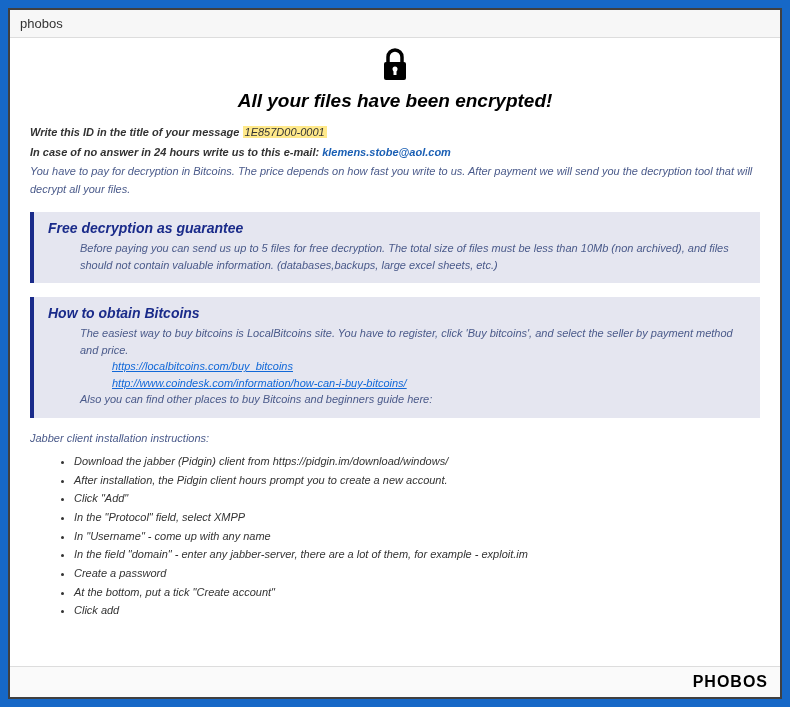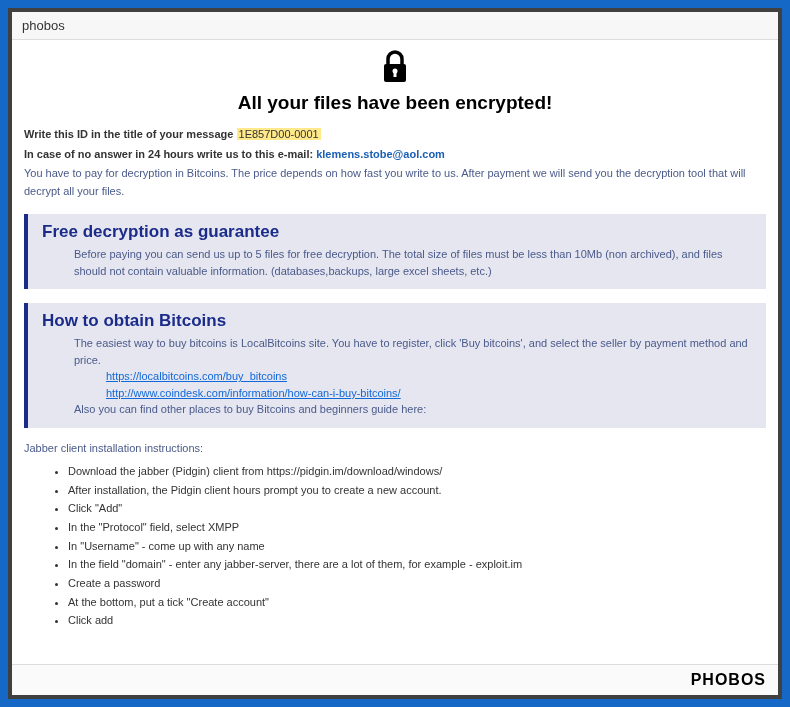--- a/index.html
+++ b/index.html
@@ -11,34 +11,35 @@
       color: #333;
       width: 790px;
       height: 707px;
       overflow: hidden;
     }
     .window {
       background: #fff;
       height: 100%;
       display: flex;
       flex-direction: column;
-      border: 4px solid #404040;
+      border: 2px solid #404040;
     }
     .titlebar {
       padding: 6px 10px;
       font-size: 13px;
       color: #333;
       border-bottom: 1px solid #ddd;
       background: #f7f7f7;
     }
     .content {
       flex: 1;
       overflow-y: auto;
-      padding: 10px 12px;
+      padding: 10px 20px;
       position: relative;
+      font-style: italic;
     }
     .header-section {
       text-align: center;
       margin-bottom: 12px;
     }
     .lock-icon {
       display: inline-block;
       margin-bottom: 6px;
     }
     .main-heading {
@@ -58,21 +59,21 @@
       padding: 8px 12px 10px 14px;
       margin-bottom: 14px;
       border-left: 4px solid;
     }
     .box-blue {
       background: #e5e6f0;
       border-left-color: #1a2b8a;
     }
     .box-title {
       font-weight: bold;
-      font-size: 17px;
+      font-size: 14px;
       margin-bottom: 4px;
     }
     .box-body {
       padding-left: 32px;
       color: #4a5a8a;
       line-height: 1.5;
     }
     .box-blue .box-title { color: #1a2b8a; }
     .link { color: #1168d8; text-decoration: underline; cursor: pointer; margin-left: 32px; }
     .section-label {

